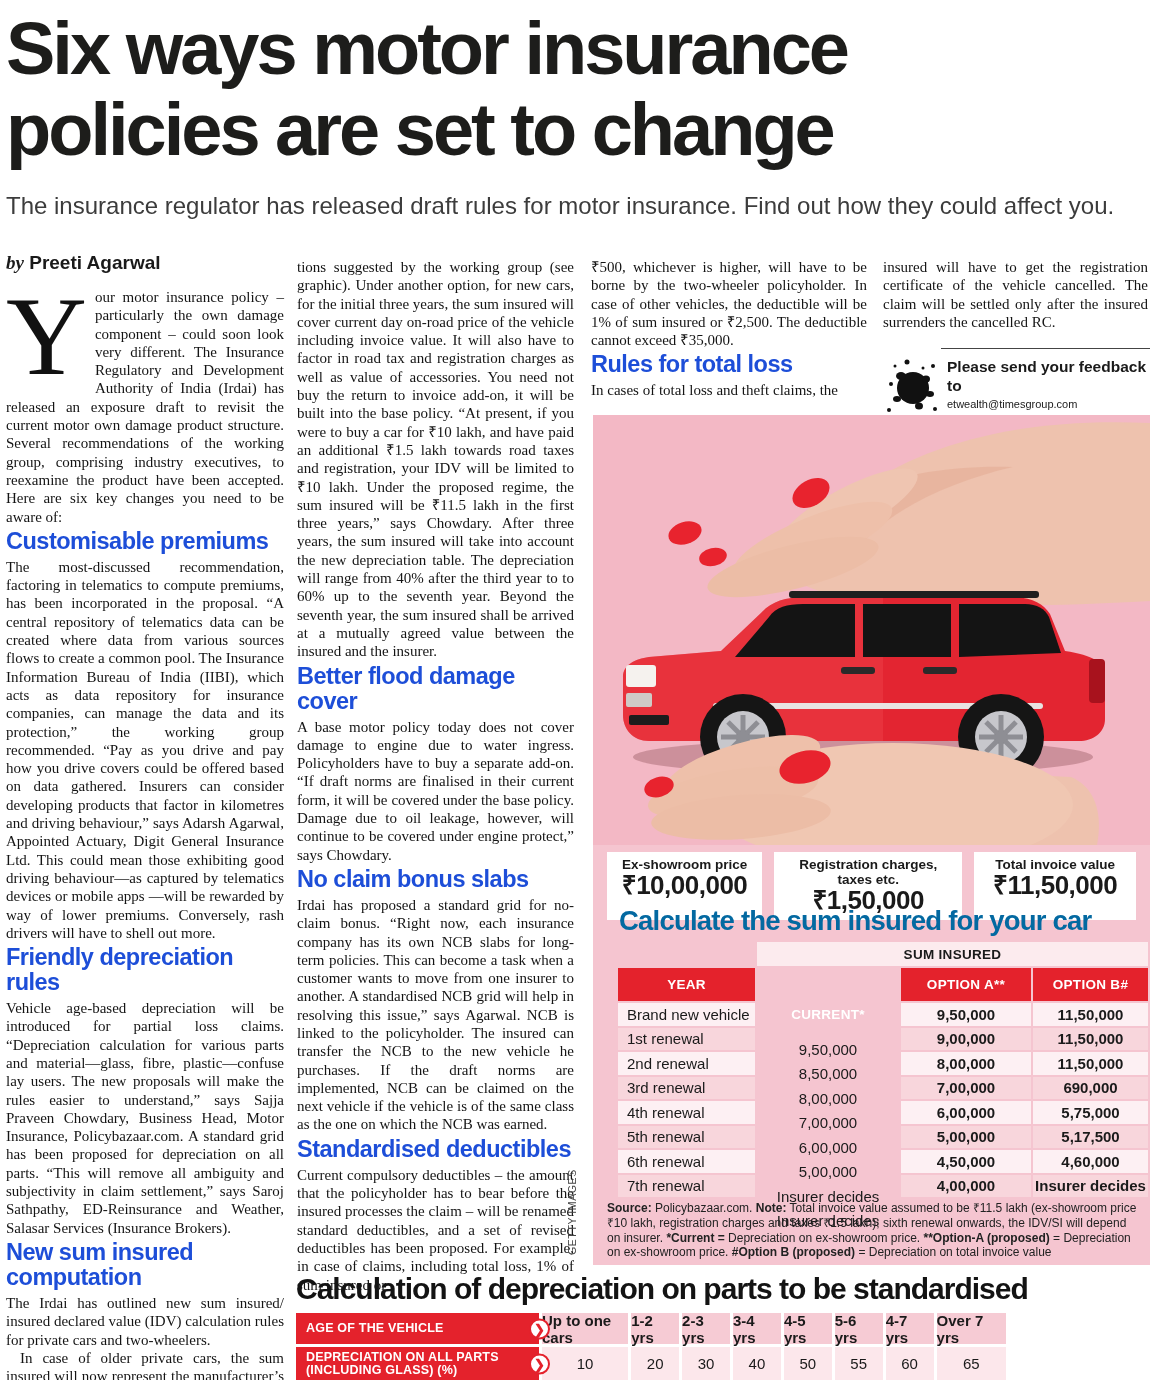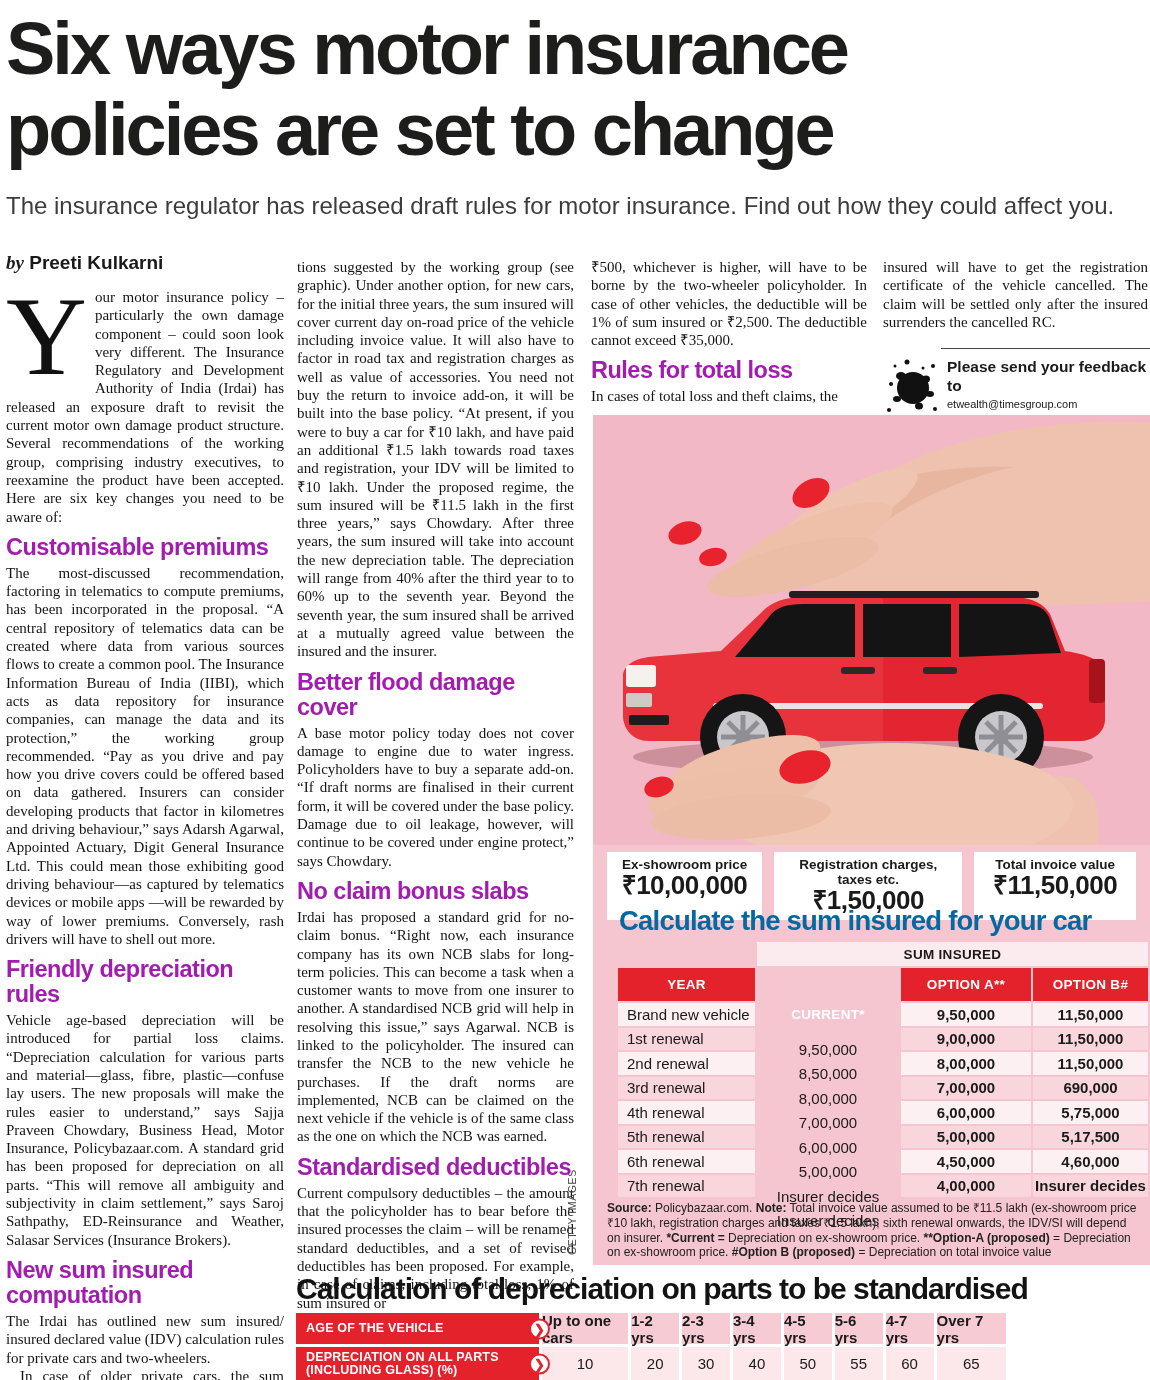--- a/index.html
+++ b/index.html
@@ -18,21 +18,21 @@
   .byline .by{font-family:"Liberation Serif",serif;font-style:italic;font-weight:bold;}
   .byline .name{font-family:"Liberation Sans",sans-serif;font-weight:bold;}
 
   
   .col{position:absolute;font-family:"Liberation Serif",serif;
        font-size:15px;line-height:18.3px;text-align:justify;color:#141414;}
   .col p{margin:0 0 0 0;}
   .col p + p{ text-indent:14px; }
   .col h3{font-family:"Liberation Sans",sans-serif;font-weight:bold;
           font-size:23.5px;line-height:25px;letter-spacing:-0.5px;
-          margin:9px 0 4px 0;text-align:left;color:#a21caf;}
+          margin:3px 0 4px 0;text-align:left;color:#1d4ed8;}
   #col1{left:6px;top:288px;width:278px;}
   #col2{left:297px;top:258px;width:277px;}
   #col3{left:591px;top:258px;width:276px;}
   #col4{left:883px;top:258px;width:265px;}
   .dropcap{float:left;font-family:"Liberation Serif",serif;font-weight:normal;
            font-size:112px;line-height:88px;padding:4px 8px 0 0;color:#111;}
 
   
   .feedback{position:absolute;left:883px;top:348px;width:267px;display:flex;align-items:center;}
   .feedback .splash{flex:0 0 58px;height:64px;}
@@ -97,21 +97,21 @@
 <div class="page">
 
   <div class="headline">
     <div>Six ways motor insurance</div>
     <div>policies are set to change</div>
   </div>
   <div class="subhead">The insurance regulator has released draft rules for motor insurance. Find out how they could affect you.</div>
 
   <div class="byline">
     <span class="by">by</span>
-    <span class="name">Preeti Kulkarni</span>
+    <span class="name">Preeti Agarwal</span>
   </div>
 
   <div class="col" id="col1">
     <p><span class="dropcap">Y</span><span>our motor insurance policy – particularly the own damage component – could soon look very different. The Insurance Regulatory and Development Authority of India (Irdai) has released an exposure draft to revisit the current motor own damage product structure. Several recommendations of the working group, comprising industry executives, to reexamine the product have been accepted. Here are six key changes you need to be aware of:</span></p>
     <h3>Customisable premiums</h3>
     <p>The most-discussed recommendation, factoring in telematics to compute premiums, has been incorporated in the proposal. “A central repository of telematics data can be created where data from various sources flows to create a common pool. The Insurance Information Bureau of India (IIBI), which acts as data repository for insurance companies, can manage the data and its protection,” the working group recommended. “Pay as you drive and pay how you drive covers could be offered based on data gathered. Insurers can consider developing products that factor in kilometres and driving behaviour,” says Adarsh Agarwal, Appointed Actuary, Digit General Insurance Ltd. This could mean those exhibiting good driving behaviour—as captured by telematics devices or mobile apps —will be rewarded by way of lower premiums. Conversely, rash drivers will have to shell out more.</p>
     <h3>Friendly depreciation rules</h3>
     <p>Vehicle age-based depreciation will be introduced for partial loss claims. “Depreciation calculation for various parts and material—glass, fibre, plastic—confuse lay users. The new proposals will make the rules easier to understand,” says Sajja Praveen Chowdary, Business Head, Motor Insurance, Policybazaar.com. A standard grid has been proposed for depreciation on all parts.  “This will remove all ambiguity and subjectivity in claim settlement,” says Saroj Sathpathy, ED-Reinsurance and Weather, Salasar Services (Insurance Brokers).</p>
     <h3>New sum insured computation</h3>
     <p>The Irdai has outlined new sum insured/ insured declared value (IDV) calculation rules for private cars and two-wheelers.</p>

